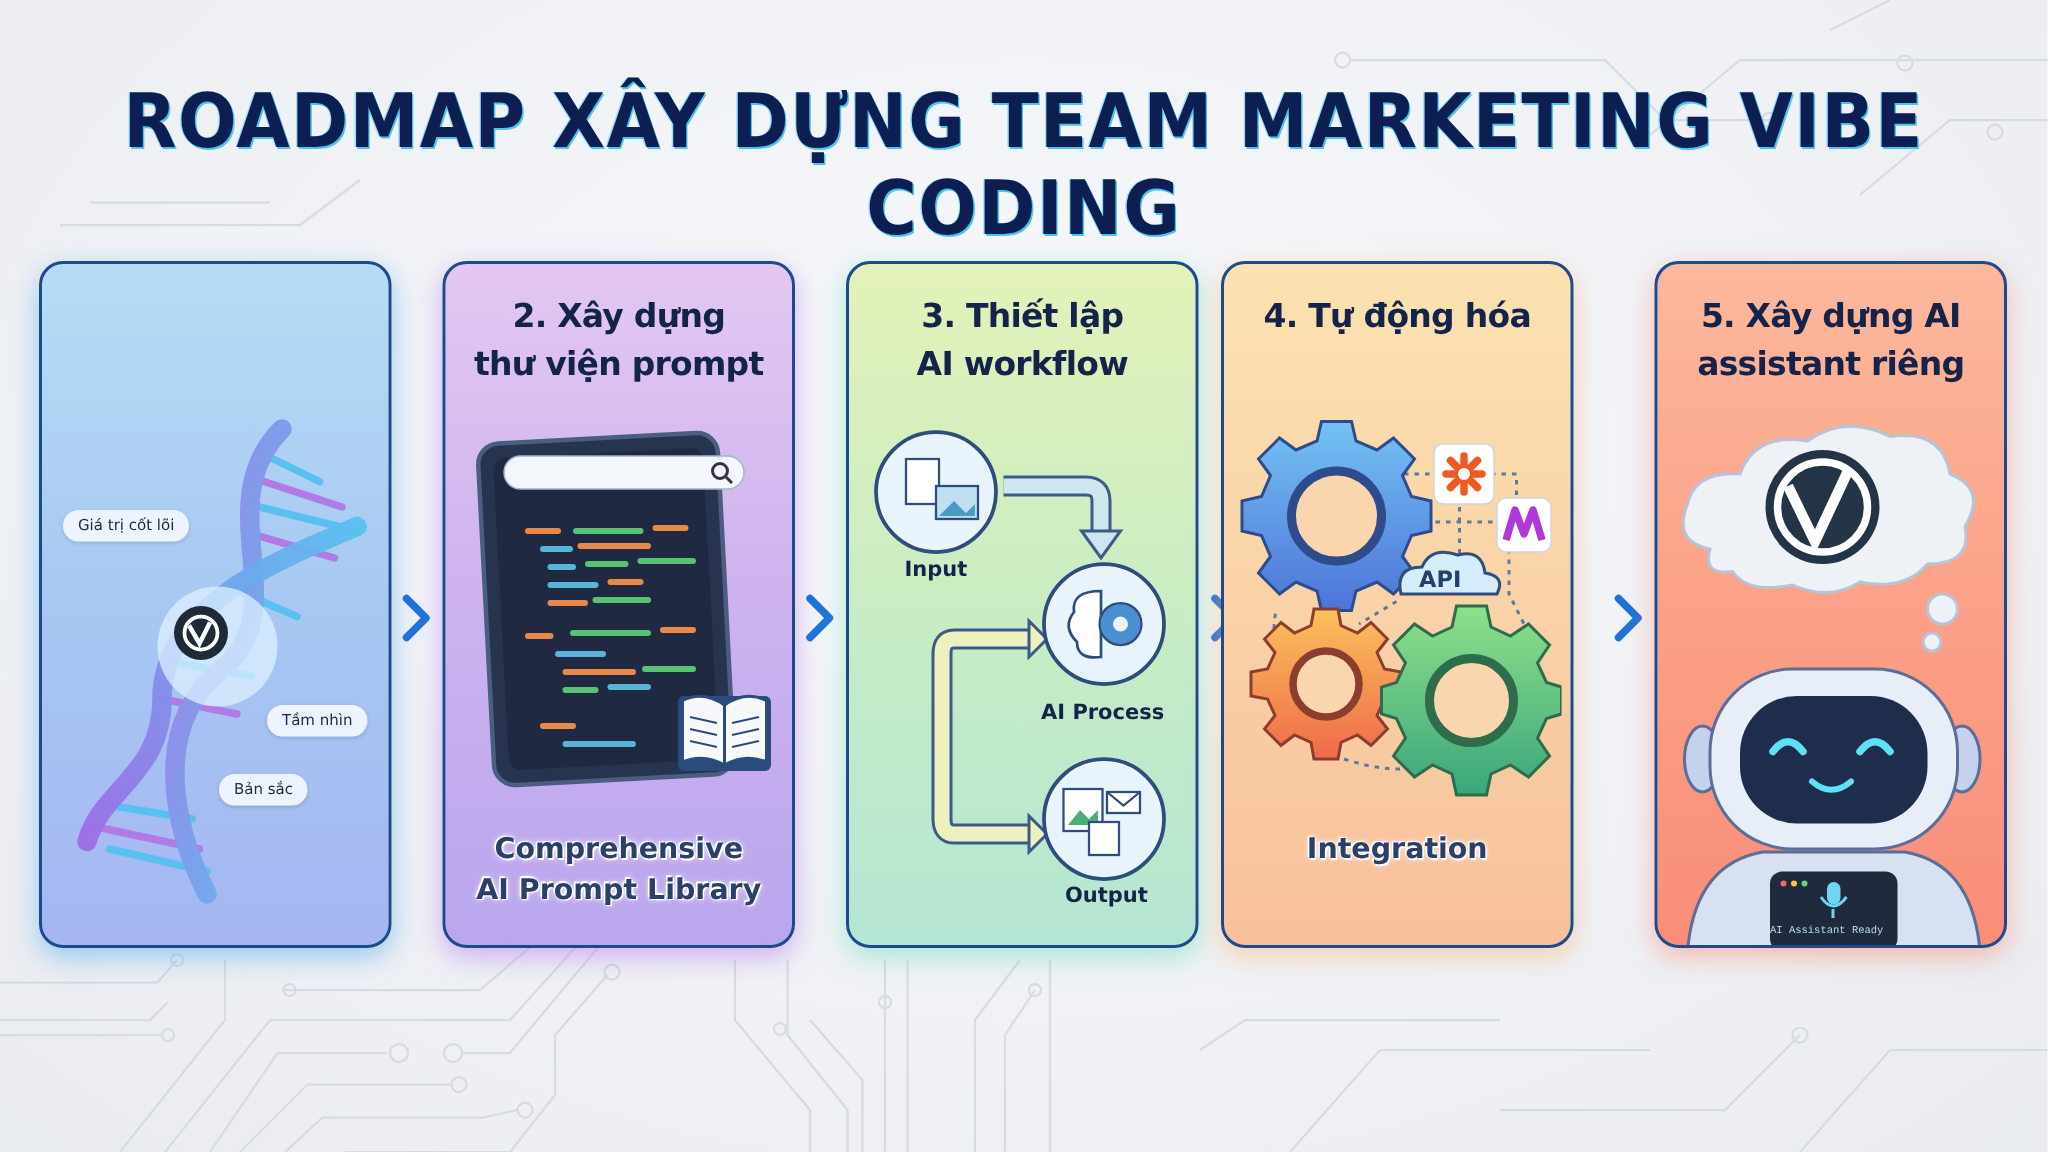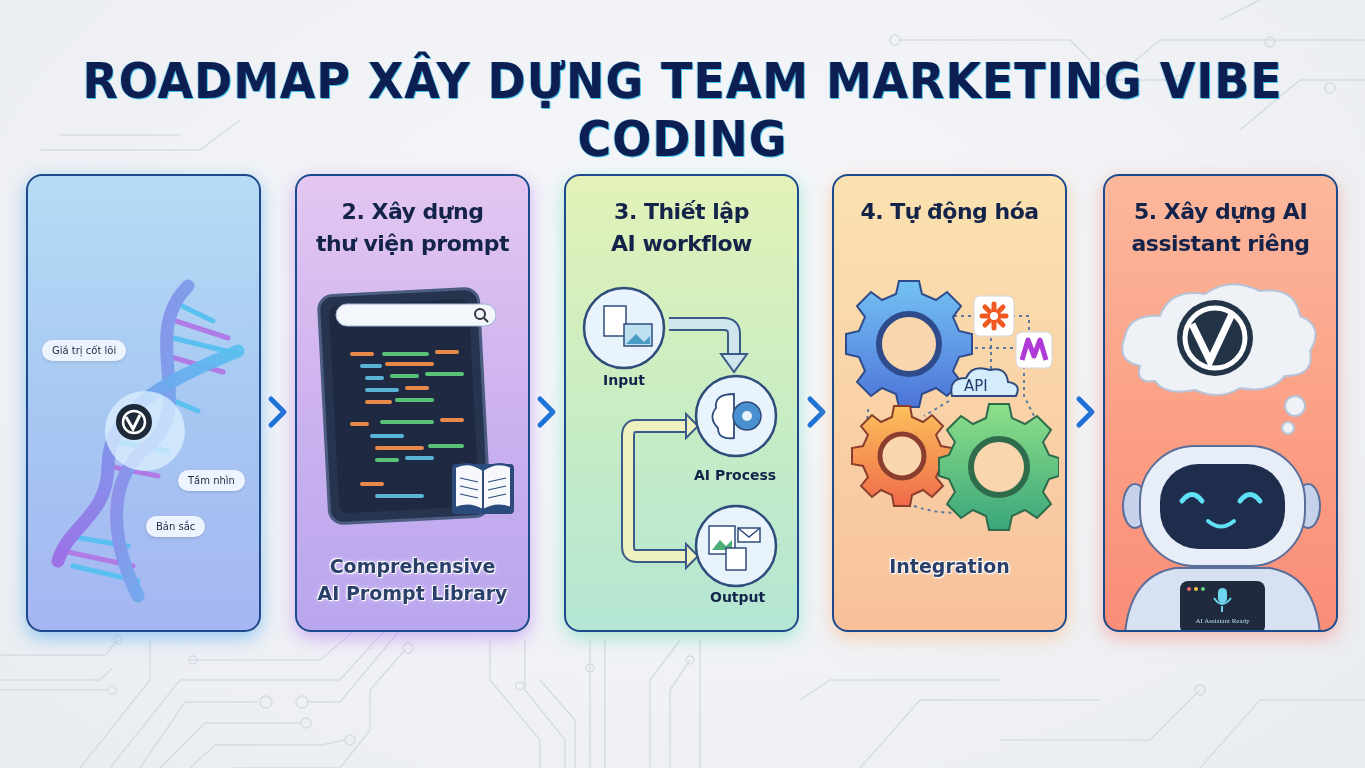--- a/index.html
+++ b/index.html
@@ -29,21 +29,21 @@
   }
   .card .caption {
     position: absolute; left: 0; width: 100%; text-align: center;
     font-family: "DejaVu Sans", sans-serif; font-weight: bold; font-size: 19px;
     line-height: 27px; color: #2a3f6a;
     text-shadow: 0 0 2px #fff, 0 0 4px #fff, 1px 1px 0 #fff, -1px -1px 0 #fff;
   }
   .c1 { left: 26px; background: linear-gradient(180deg,#b6dcf5 0%,#a7c8f2 50%,#a5b6f2 100%); box-shadow: 0 6px 18px rgba(80,170,240,0.55); }
   .c2 { left: 295px; background: linear-gradient(180deg,#e3c7f1 0%,#cdb2ef 50%,#b9a6ee 100%); box-shadow: 0 6px 18px rgba(180,120,240,0.55); }
   .c3 { left: 564px; background: linear-gradient(180deg,#e3f2b8 0%,#c7ecc4 55%,#b4e6d4 100%); box-shadow: 0 6px 18px rgba(110,220,180,0.55); }
-  .c4 { left: 832px; background: linear-gradient(180deg,#fbe2b0 0%,#f9d1a6 55%,#f7c09b 100%); box-shadow: 0 6px 18px rgba(250,180,120,0.55); }
+  .c4 { left: 814px; background: linear-gradient(180deg,#fbe2b0 0%,#f9d1a6 55%,#f7c09b 100%); box-shadow: 0 6px 18px rgba(250,180,120,0.55); }
   .c5 { left: 1103px; background: linear-gradient(180deg,#fcb89c 0%,#fb9f85 55%,#f98d78 100%); box-shadow: 0 6px 18px rgba(250,140,120,0.55); }
   .arrow { position: absolute; top: 395px; width: 24px; height: 34px; }
   .pill {
     position: absolute; background: rgba(240,246,255,0.95); border-radius: 14px;
     padding: 5px 10px; font-size: 10px; color: #1c2a44; font-family: "DejaVu Sans", sans-serif;
     box-shadow: 0 1px 3px rgba(0,0,0,0.15);
   }
   .flabel { position: absolute; font-family: "DejaVu Sans", sans-serif; font-weight: bold; font-size: 14px; color: #13234a; }
   .abs { position: absolute; }
 </style>
@@ -299,21 +299,21 @@
       <circle cx="150" cy="40" r="4" fill="#fff"></circle>
     </g>
     <g>
       <rect x="172" y="56" width="36" height="36" rx="6" fill="#fff" stroke="#d0d4dc"></rect>
       <path d="M178 84 L184 64 L190 80 L196 64 L202 84" fill="none" stroke="#b03ad8" stroke-width="5" stroke-linejoin="round"></path>
     </g>
     <g>
       <path d="M108 120 Q104 102 122 102 Q128 88 146 94 Q162 90 164 106 Q178 108 172 120 Z" fill="#d4ecfb" stroke="#2e4c7c" stroke-width="2"></path>
     </g>
   </svg>
-  <span class="abs" style="left:130px;top:201px;font-weight:normal;font-size:15px;color:#23406e;font-family:'DejaVu Sans',sans-serif">API</span>
+  <span class="abs" style="left:130px;top:201px;font-weight:bold;font-size:15px;color:#23406e;font-family:'DejaVu Sans',sans-serif">API</span>
   <div class="caption" style="top:377px">
     <div>Integration</div>
   </div>
 </div>
 
 <svg class="arrow" style="left:1074px" viewBox="0 0 24 34">
   <path d="M5 4 L18 17 L5 30" fill="none" stroke="#1e73d8" stroke-width="5" stroke-linecap="round" stroke-linejoin="round"></path>
 </svg>
 
 <div class="card c5">
@@ -345,14 +345,14 @@
       <path d="M15 358 Q20 300 65 292 H160 Q205 300 210 358 Z" fill="#d8e1f2" stroke="#5a6e9a" stroke-width="2"></path>
       <rect x="70" y="305" width="85" height="53" rx="8" fill="#1f2a3c"></rect>
       <circle cx="79" cy="313" r="2" fill="#ef6b6b"></circle>
         <circle cx="86" cy="313" r="2" fill="#f3c74b"></circle>
         <circle cx="93" cy="313" r="2" fill="#69d07c"></circle>
       <rect x="108" y="312" width="9" height="15" rx="4.5" fill="#6ed6f0"></rect>
       <path d="M104 322 Q112 334 121 322" fill="none" stroke="#6ed6f0" stroke-width="2"></path>
       <line x1="112" y1="330" x2="112" y2="336" stroke="#6ed6f0" stroke-width="2"></line>
     </g>
   </svg>
-  <span class="abs" style="left:75px;top:441px;width:85px;text-align:center;font-size:7px;color:#b9def0;font-family:Liberation Serif, serif">AI Assistant Ready</span>
+  <span class="abs" style="left:75px;top:441px;width:85px;text-align:left;font-size:7px;color:#b9def0;font-family:Liberation Mono, monospace">AI Assistant Ready</span>
 </div>
 
 </body></html>

